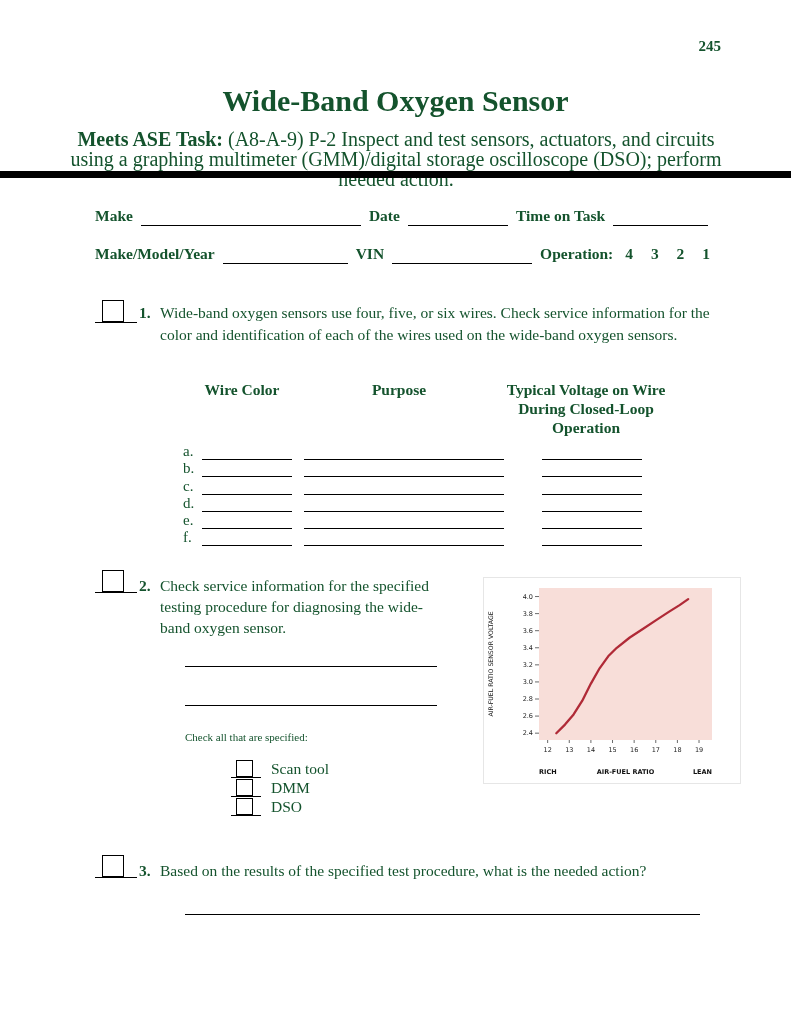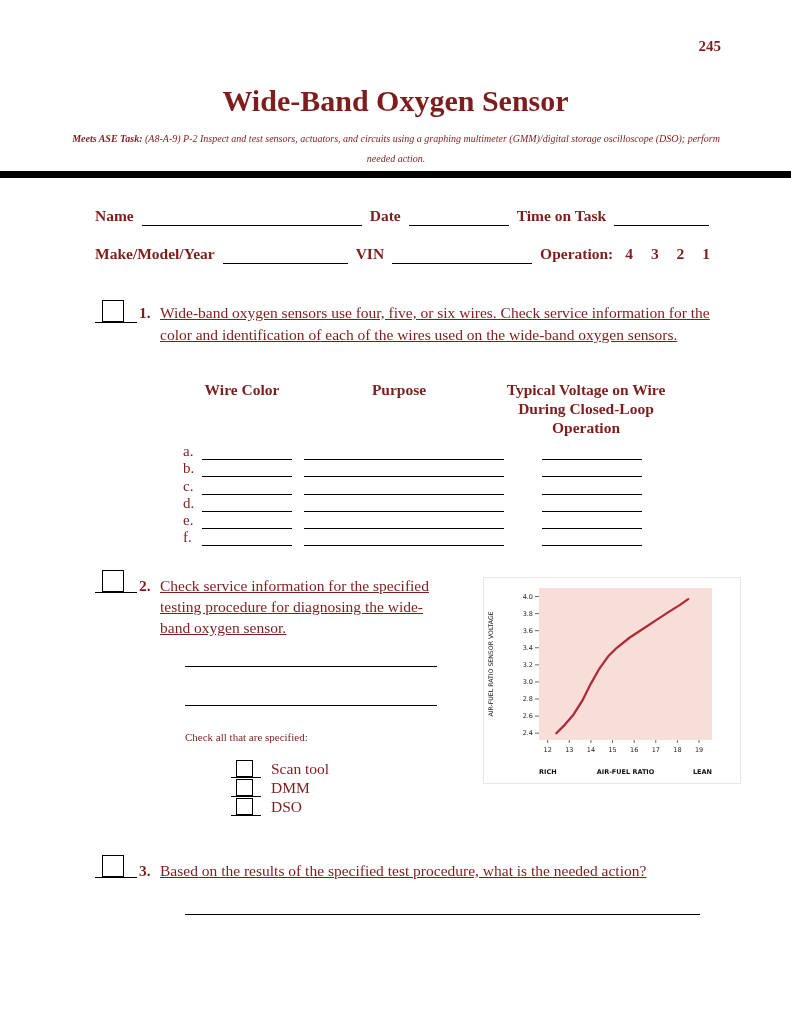--- a/index.html
+++ b/index.html
@@ -4,34 +4,34 @@
 <style>
   * { box-sizing: border-box; margin: 0; padding: 0; }
   html, body { background: #888; }
   .page {
     position: relative;
     width: 791px;
     height: 1024px;
     margin: 0 auto;
     background: #ffffff;
     font-family: "Liberation Serif", serif;
-    color: #7f1d1d;
+    color: #14532d;
     overflow: hidden;
   }
   .page-num {
     position: absolute; top: 38px; right: 70px;
     font-weight: bold; font-size: 15px;
   }
   .title {
     position: absolute; top: 84px; left: 0; width: 100%;
     text-align: center; font-size: 30px; font-weight: bold;
   }
   .ase {
     position: absolute; top: 129px; left: 66px; width: 660px;
-    text-align: center; font-size: 10px; line-height: 20px; font-style: italic;
+    text-align: center; font-size: 20px; line-height: 20px;
   }
   .ase b { font-weight: bold; }
   .divider {
     position: absolute; top: 171px; left: 0; width: 791px; height: 7px;
     background: #000;
   }
   .frow {
     position: absolute; left: 95px;
     display: flex; align-items: flex-end; gap: 8px;
     font-size: 15.5px; line-height: 20px; white-space: nowrap;
@@ -60,21 +60,21 @@
   }
   .cb1 { left: 95px; top: 296px; }
   .cb2 { left: 95px; top: 566px; }
   .cb3 { left: 95px; top: 851px; }
 
   .task-text {
     position: absolute; display: flex;
     font-size: 15.5px; line-height: 22px;
   }
   .tnum { font-weight: bold; width: 21px; flex: none; }
-  .tbody { flex: 1; text-decoration: underline; }
+  .tbody { flex: 1; }
   .t1 { left: 139px; top: 302px; width: 578px; }
   .t2 { left: 139px; top: 575px; width: 312px; line-height: 21px; }
   .t3 { left: 139px; top: 860px; width: 590px; }
 
   .th {
     position: absolute; font-weight: bold; text-align: center;
     font-size: 15.5px; line-height: 19px;
   }
   .th1 { left: 183px; top: 380px; width: 118px; }
   .th2 { left: 343px; top: 380px; width: 112px; }
@@ -125,21 +125,21 @@
 
   <div class="page-num">245</div>
 
   <div class="title">Wide-Band Oxygen Sensor</div>
 
   <p class="ase"><b>Meets ASE Task:</b> <span>(A8-A-9) P-2  Inspect and test sensors, actuators, and circuits using a graphing multimeter (GMM)/digital storage oscilloscope (DSO); perform needed action.</span></p>
 
   <div class="divider"></div>
 
   <div class="frow frow1">
-    <span class="lbl">Name</span>
+    <span class="lbl">Make</span>
     <span class="blank w220"></span>
     <span class="lbl">Date</span>
     <span class="blank w100"></span>
     <span class="lbl">Time on Task</span>
     <span class="blank w95"></span>
   </div>
 
   <div class="frow frow2">
     <span class="lbl">Make/Model/Year</span>
     <span class="blank w125"></span>

